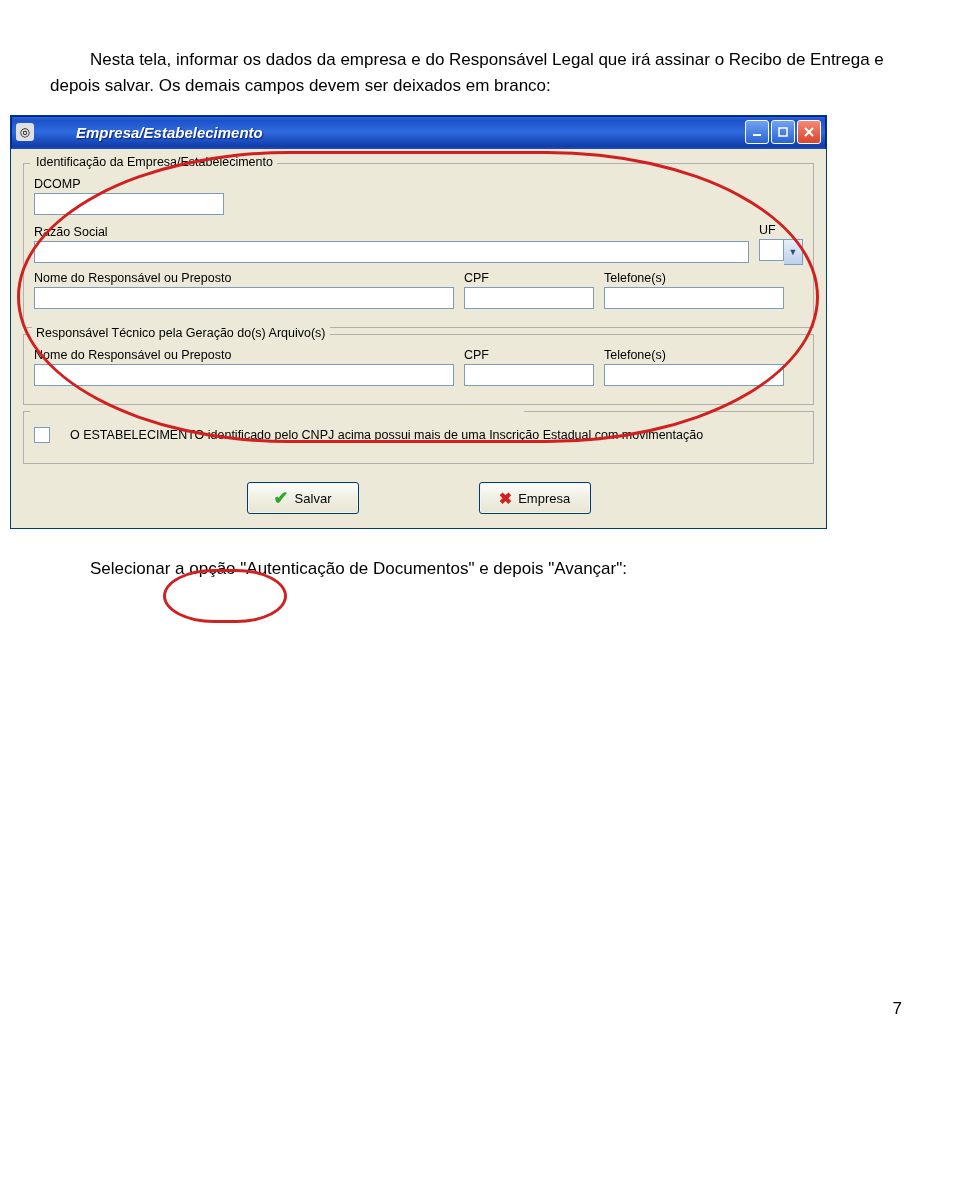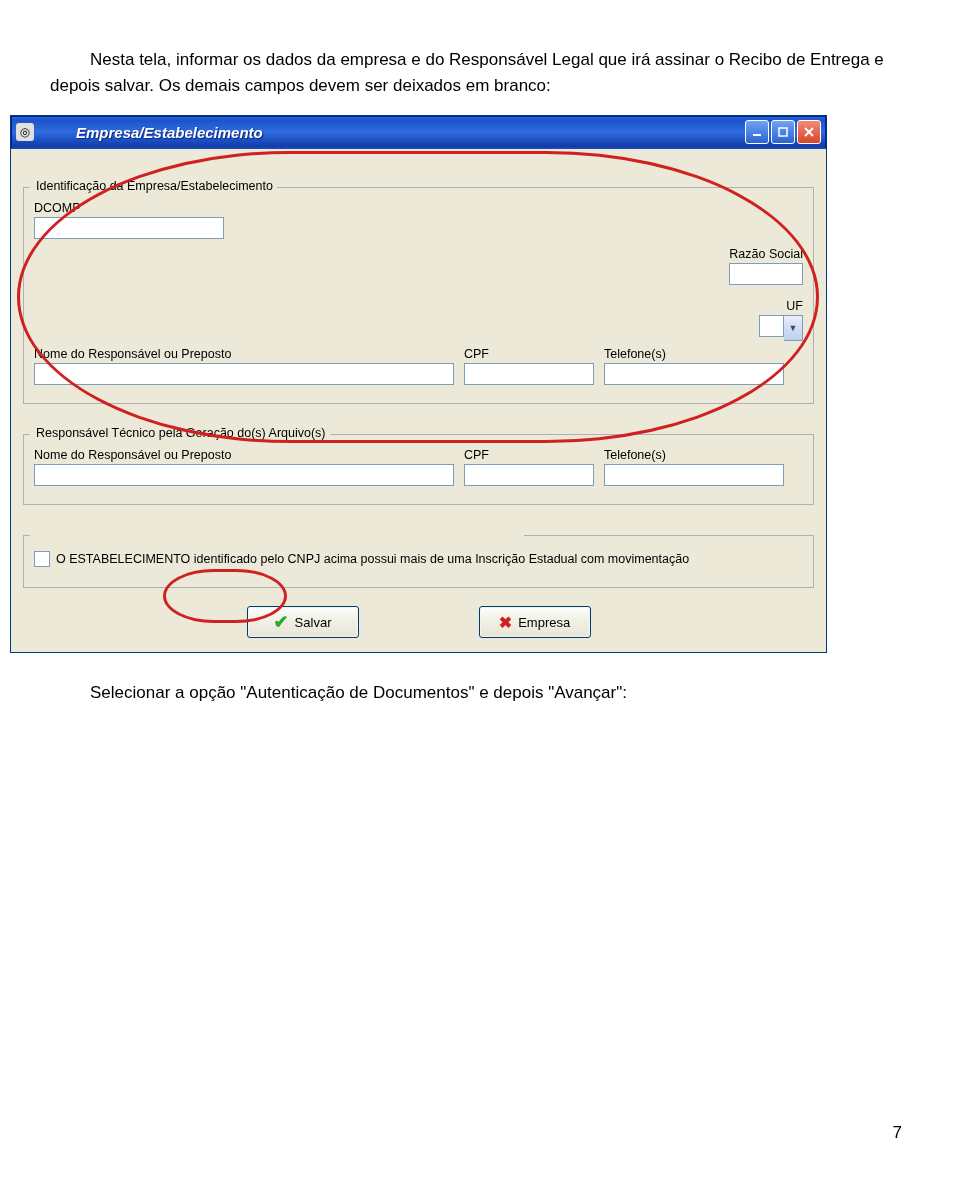--- a/index.html
+++ b/index.html
@@ -86,21 +86,21 @@
     left: 152px; top: 420px;
     width: 118px; height: 48px;
     pointer-events: none;
     z-index: 10;
   }
 
   .group {
     border: 1px solid #b0b0b0;
     border-top: none;
     position: relative;
-    margin: 30px 0 4px 0;
+    margin: 6px 0 4px 0;
     padding: 10px 10px 18px 10px;
   }
   .group::before, .group::after {
     content: "";
     position: absolute;
     top: 0;
     height: 1px;
     background: #b0b0b0;
   }
   .group-title {
@@ -129,21 +129,21 @@
   }
   .combo .input{flex:1;}
   .combo-btn{
     width:18px;height:24px;
     border:1px solid #7f9db9;border-left:none;
     background:linear-gradient(to bottom,#e9eef8,#bcd0ee);
     display:flex;align-items:center;justify-content:center;font-size:9px;color:#30507a;
   }
 
   .checkbox-row{
-    display:flex;align-items:center;gap:6px;
+    display:flex;align-items:center;gap:20px;
     font-size:12.5px;
     margin:6px 0 2px 0;
   }
   .chk{
     width:14px;height:14px;border:1px solid #7f9db9;background:#fff;
   }
 
   .button-bar{
     display:flex;justify-content:center;gap:120px;
     margin-top:18px;
@@ -210,26 +210,26 @@
       <div class="group">
         <span class="topline-left"></span>
           <span class="topline-right" style="left:252px;"></span>
         <span class="group-title">Identificação da Empresa/Estabelecimento</span>
 
         <div class="field" style="width:190px;">
           <span class="label">DCOMP</span>
           <div class="input"></div>
         </div>
 
-        <div class="row" style="margin-top:4px;flex-direction:column;">
+        <div class="row" style="margin-top:4px;">
           <div class="field" style="flex:1;">
             <span class="label">Razão Social</span>
             <div class="input"></div>
           </div>
-          <div class="field" style="width:44px;text-align:right;">
+          <div class="field" style="width:44px;">
             <span class="label">UF</span>
             <div class="combo">
               <div class="input"></div>
               <div class="combo-btn">▼</div>
             </div>
           </div>
         </div>
 
         <div class="row" style="margin-top:4px;">
           <div class="field" style="width:420px;">

